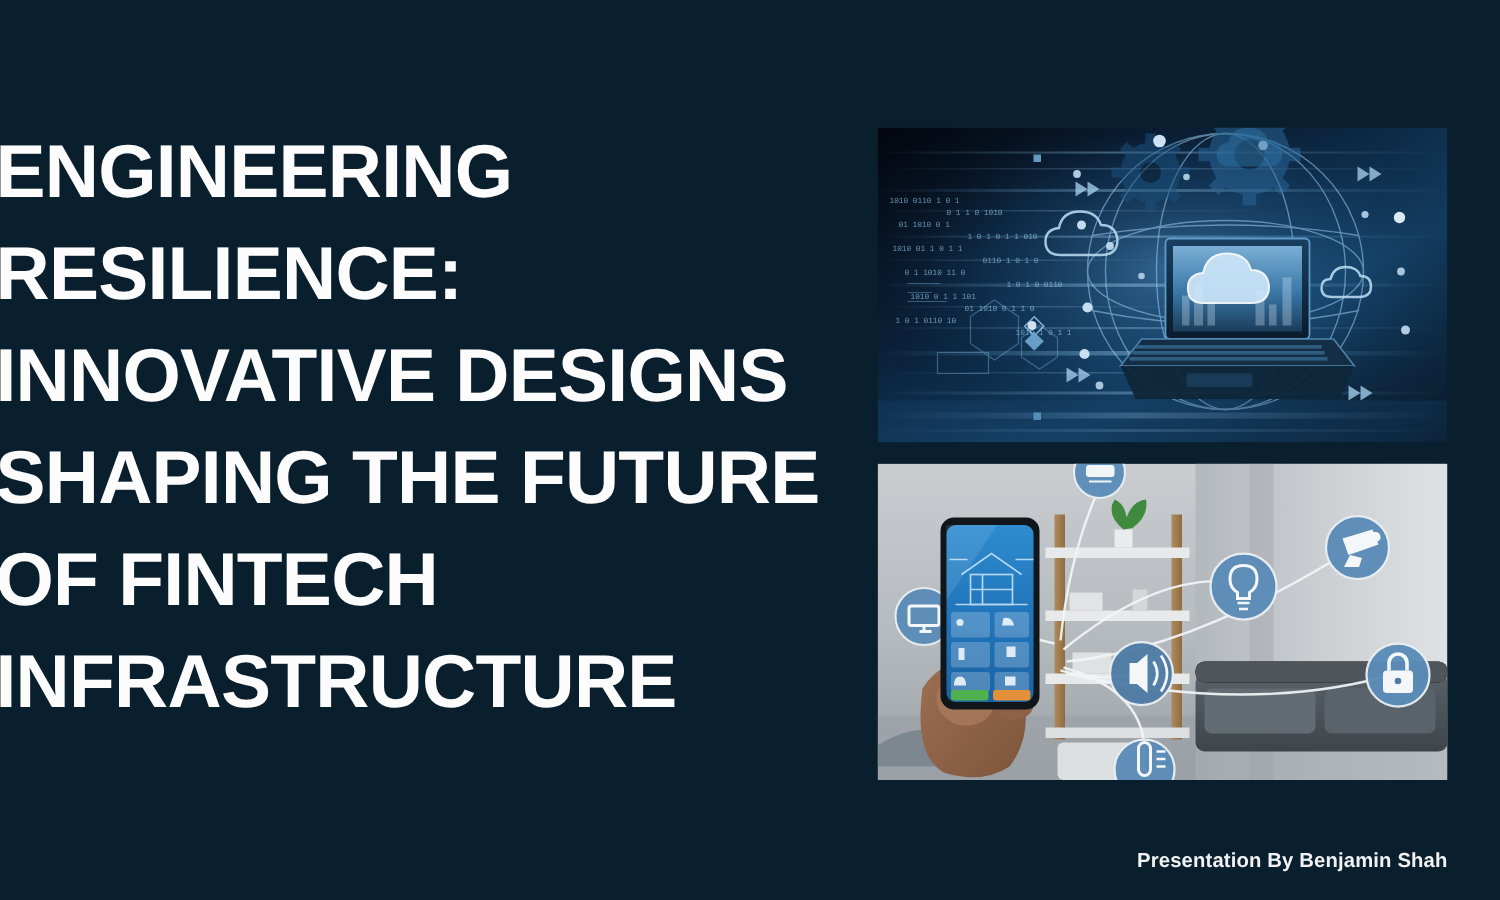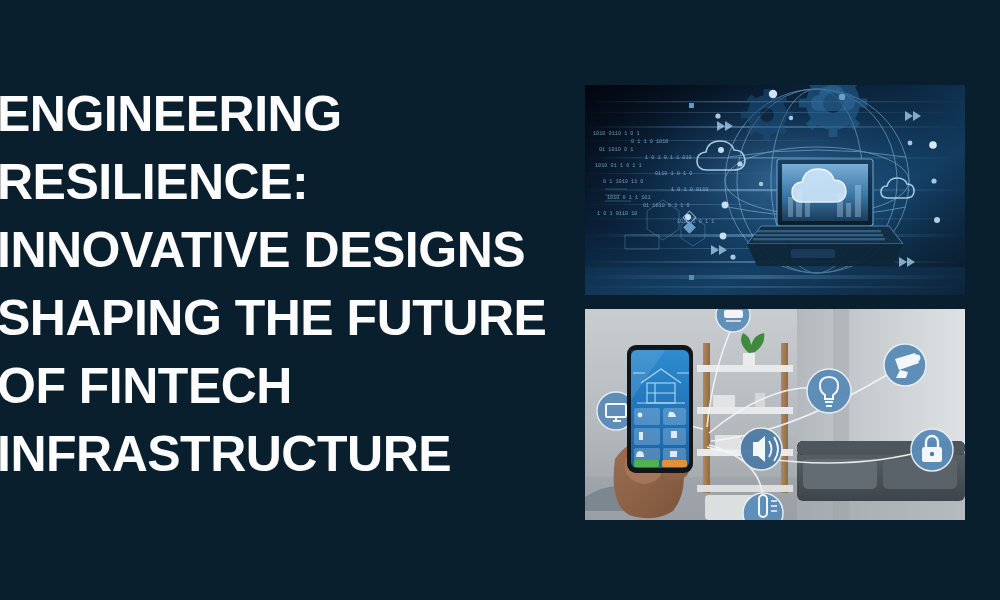--- a/index.html
+++ b/index.html
@@ -418,14 +418,15 @@
         </g>
 
         <rect x="49" y="151" width="25" height="7" rx="1.6" fill="#4fb14f"></rect>
         <rect x="77" y="151" width="25" height="7" rx="1.6" fill="#e2913a"></rect>
 
         <path d="M46 41 l34 0 l-34 50 z" fill="#ffffff" opacity="0.1"></path>
       </g>
     </svg>
   </div>
 
+  <div id="attribution" class="nosel">Presentation By Benjamin Shah</div>
 
 </div>
 
 </body></html>

